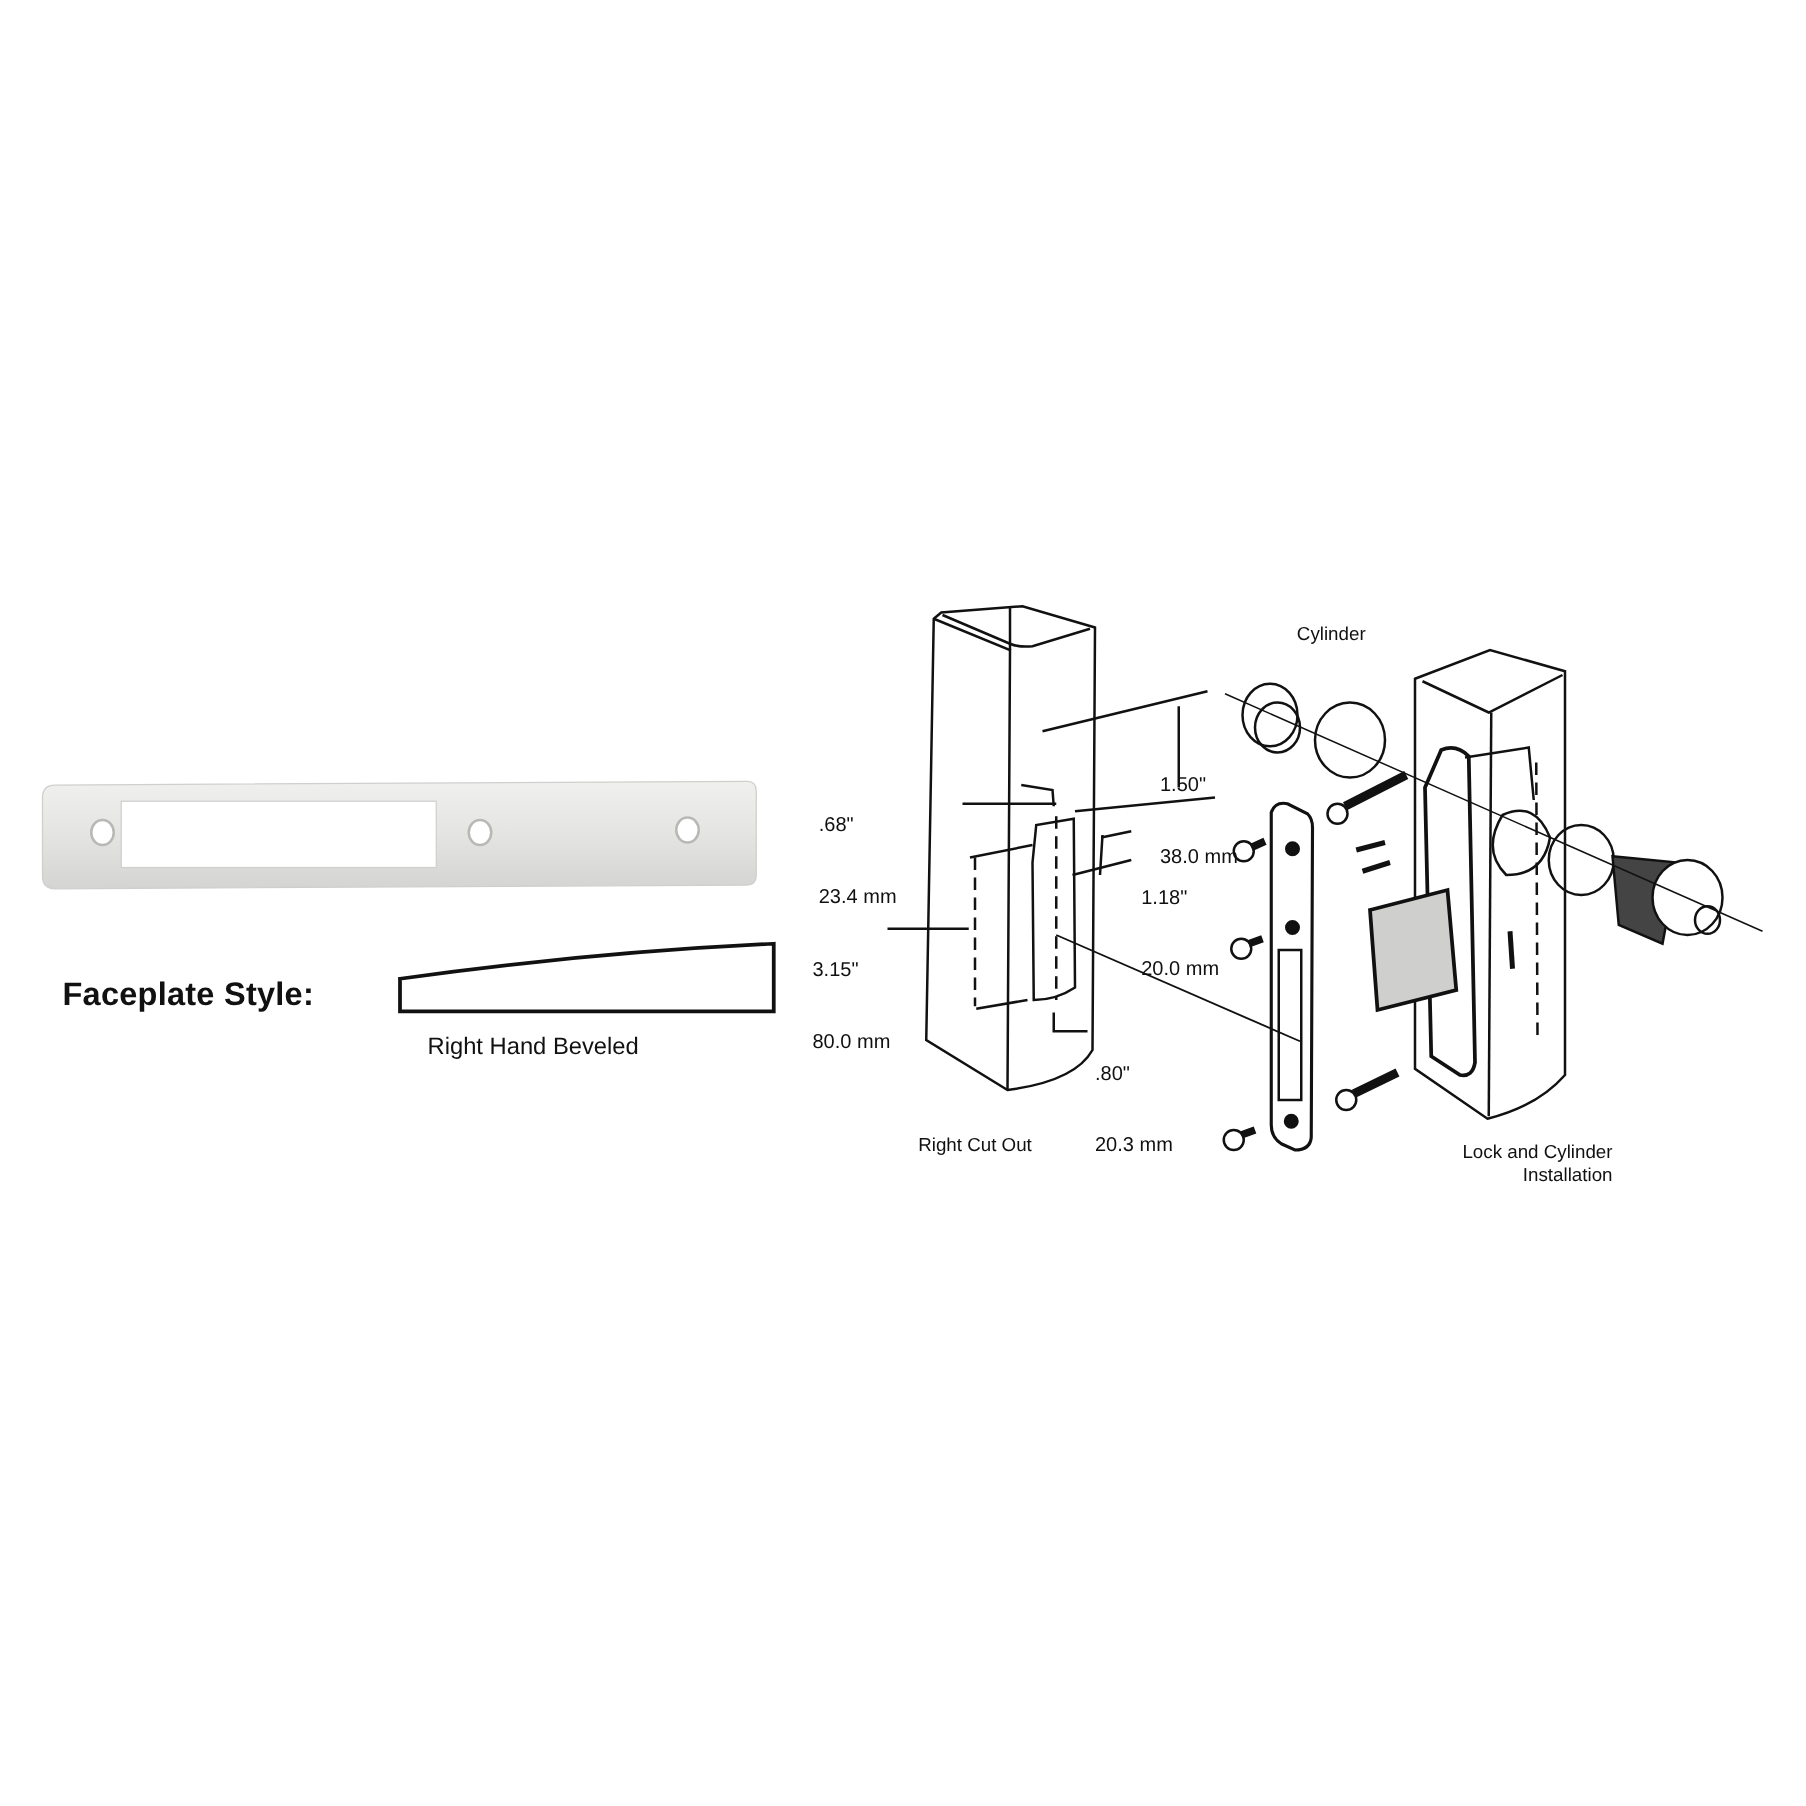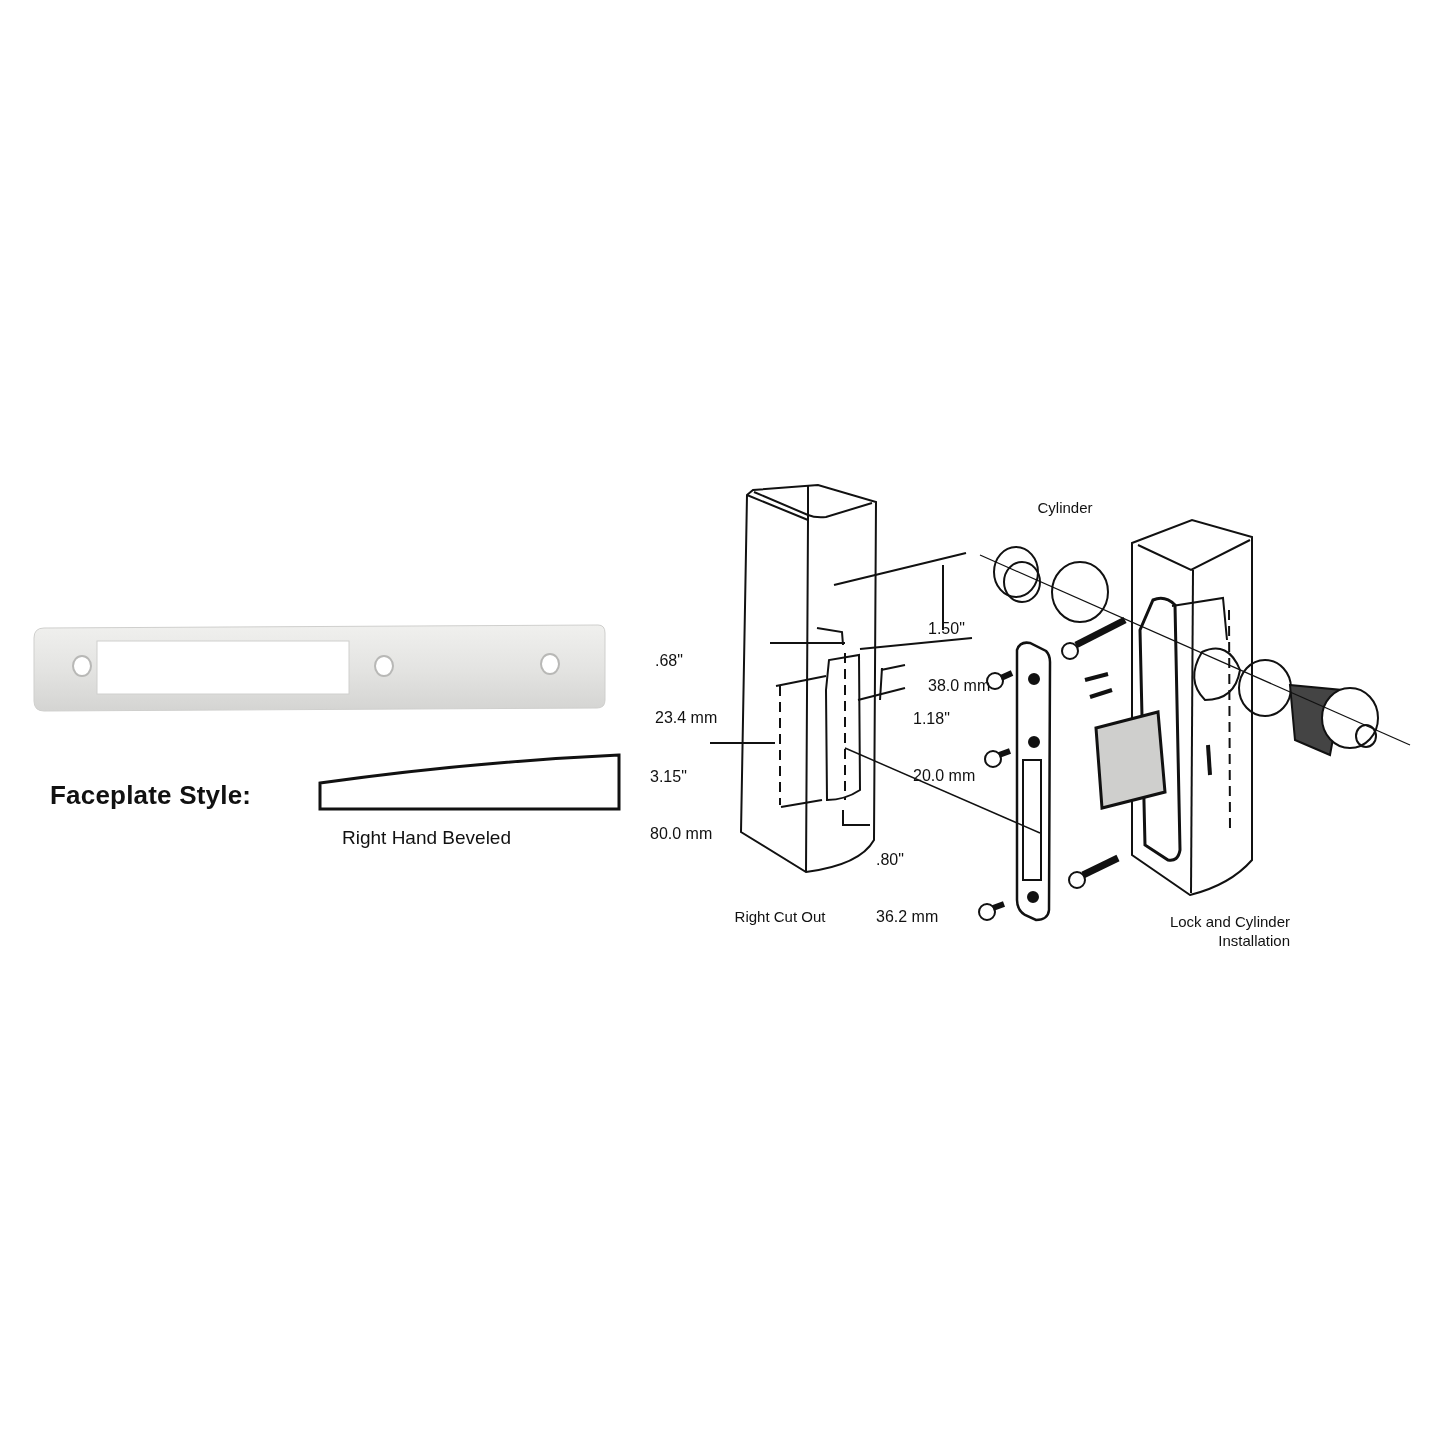--- a/index.html
+++ b/index.html
@@ -119,21 +119,21 @@
 <div class="abs dim" style="left:913px;top:671px;">
   <div>1.18"</div>
   <div>20.0 mm</div>
 </div>
 <div class="abs dim" style="left:650px;top:729px;">
   <div>3.15"</div>
   <div>80.0 mm</div>
 </div>
 <div class="abs dim" style="left:876px;top:812px;">
   <div>.80"</div>
-  <div>36.2 mm</div>
+  <div>20.3 mm</div>
 </div>
 
 <div class="abs caption" style="left:1010px;top:498px;width:110px;">Cylinder</div>
 <div class="abs caption" style="left:705px;top:907px;width:150px;">Right Cut Out</div>
 <div class="abs caption" style="left:1110px;top:912px;width:180px;text-align:right;">
   <div>Lock and Cylinder</div>
   <div>Installation</div>
 </div>
 
 </body></html>

